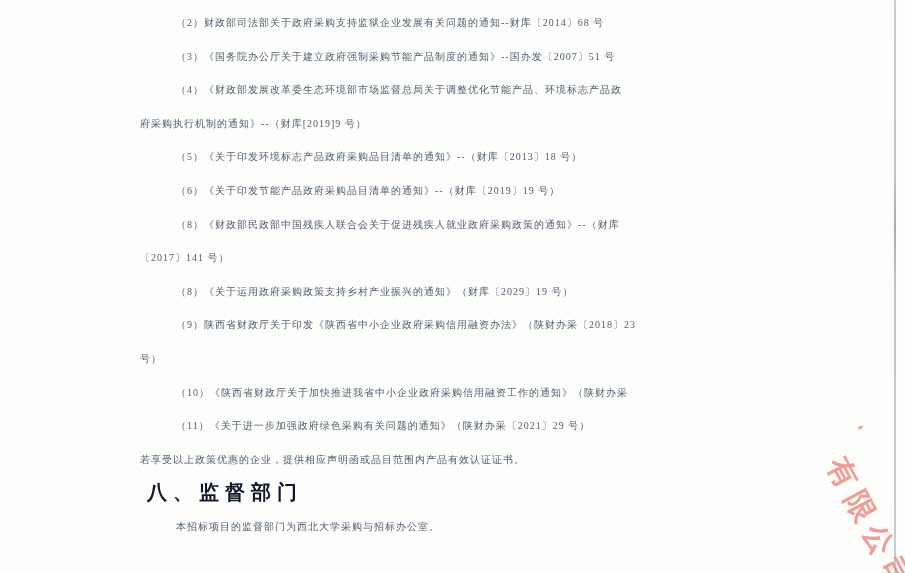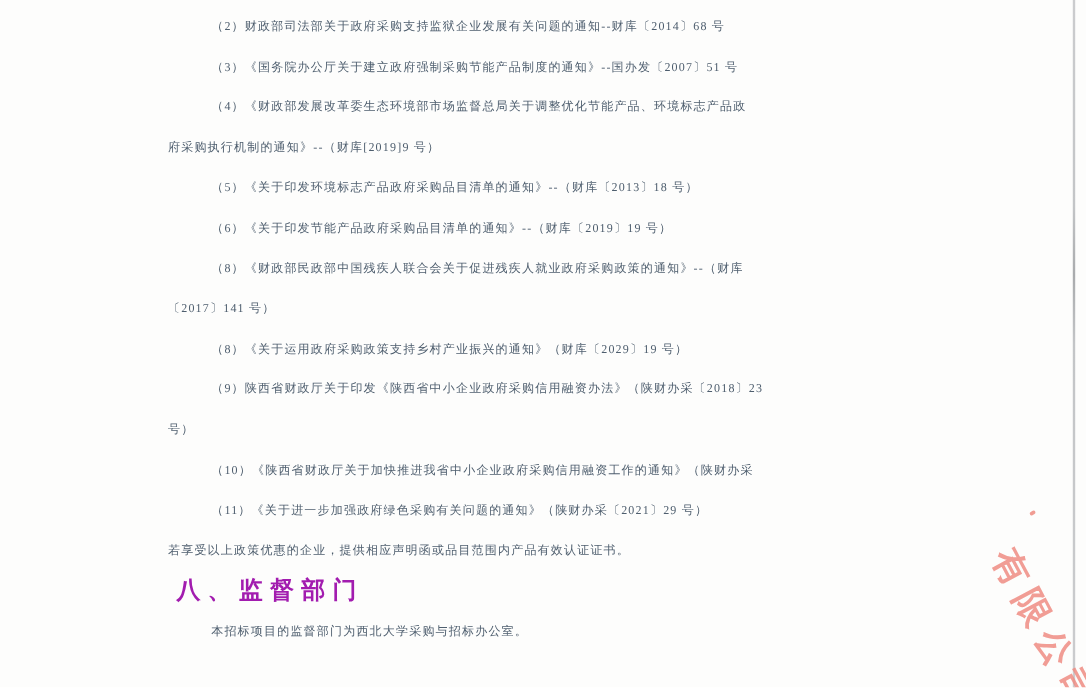--- a/index.html
+++ b/index.html
@@ -32,21 +32,21 @@
     overflow: visible;
   }
   .line.indent {
     padding-left: 36px;
   }
   .line.heading {
     padding-left: 7px;
     font-size: 20px;
     font-weight: bold;
     letter-spacing: 6px;
-    color: #a21caf;
+    color: #0f172a;
   }
   .page-edge {
     position: absolute;
     left: 894px;
     top: 0;
     width: 2px;
     height: 573px;
     background: linear-gradient(#cbccce 0%, #c3c5c7 30%, #a9abad 40%, #c3c5c7 50%, #cbccce 100%);
   }
   .stamp {

